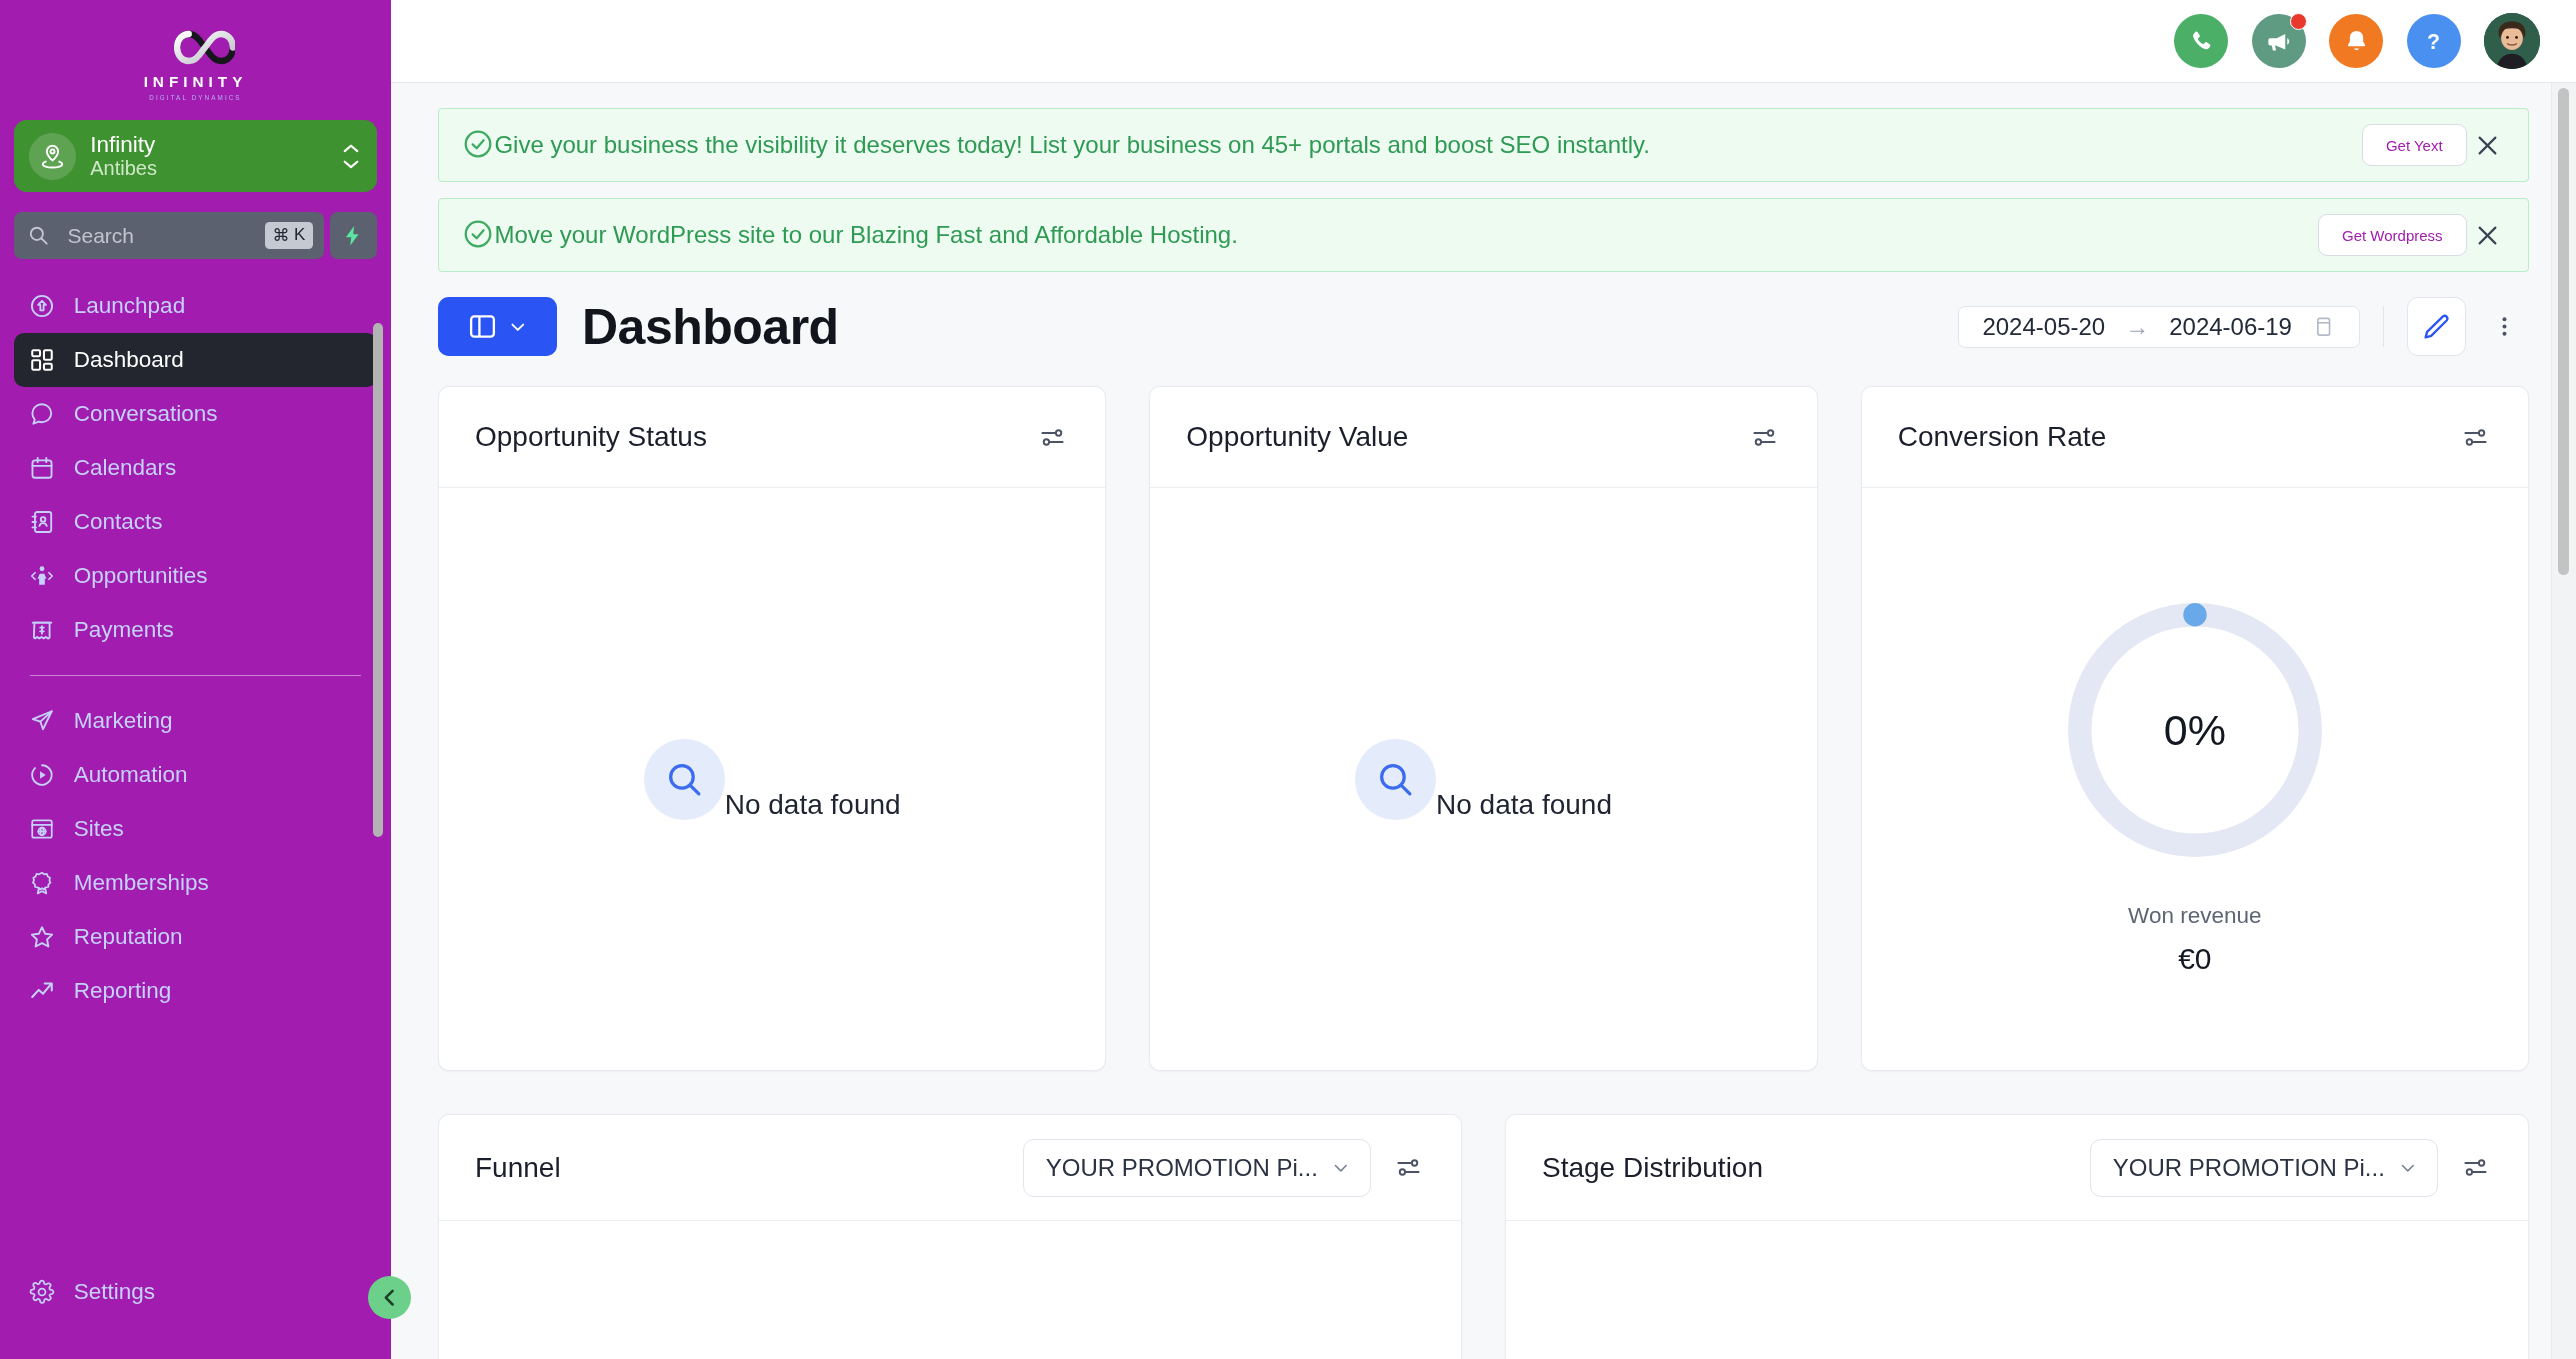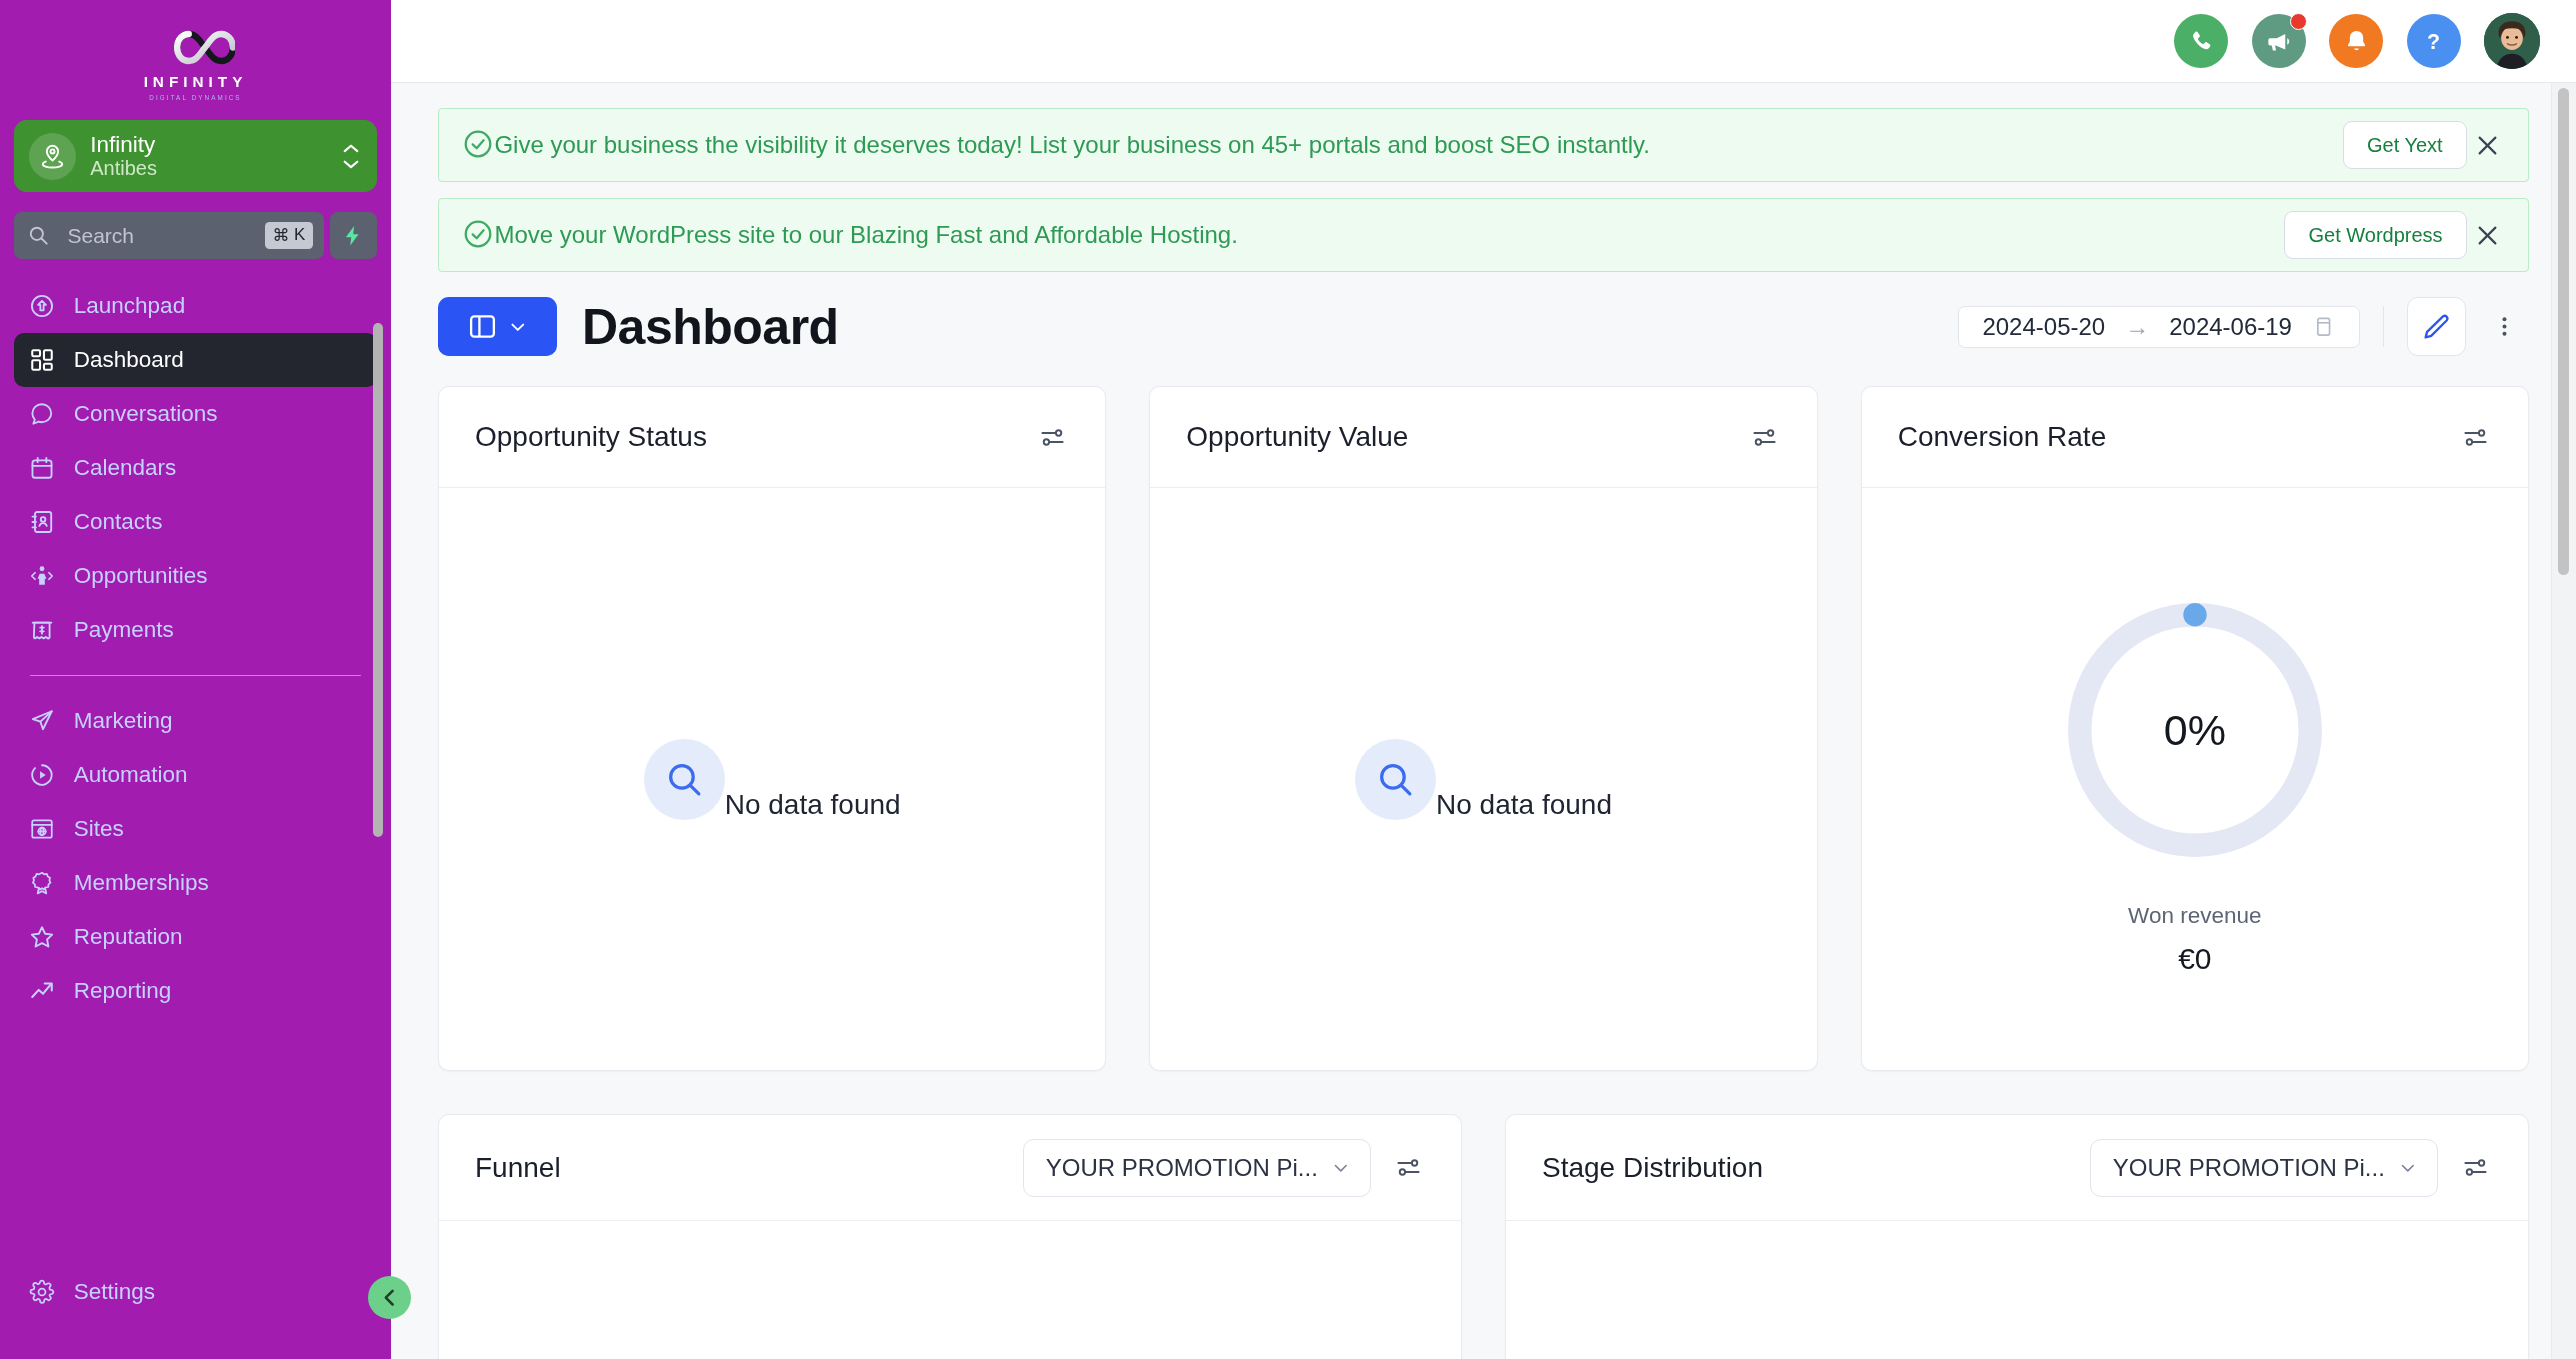--- a/index.html
+++ b/index.html
@@ -134,21 +134,21 @@
 
   .banner {
     height: 74px; background: #edfbf1;
     border: 0.9px solid #b7ecc6; border-radius: 4px;
     display: flex; align-items: center;
     padding: 0 20px 0 23.4px; margin-bottom: 16px;
   }
   .banner-txt { color: #2f9a54; font-size: 24px; flex: 1; }
   .banner-btn {
     background: #ffffff; border: 0.9px solid #d8dce4; border-radius: 9px;
-    color: #15803d; font-size: 20px; padding: 11.7px 23.4px; cursor: pointer;
+    color: #a21caf; font-size: 15px; padding: 11.7px 23.4px; cursor: pointer;
     white-space: nowrap;
   }
   .banner-x { cursor: pointer; display: flex; align-items: center; justify-content: center; width: 41px; height: 41px; }
 
   .page-head {
     display: flex; align-items: center; margin-top: 20px; margin-bottom: 25px;
     height: 69px;
   }
   .layout-btn {
     background: #2b54f5; border-radius: 10.8px; height: 59px; width: 119px;

